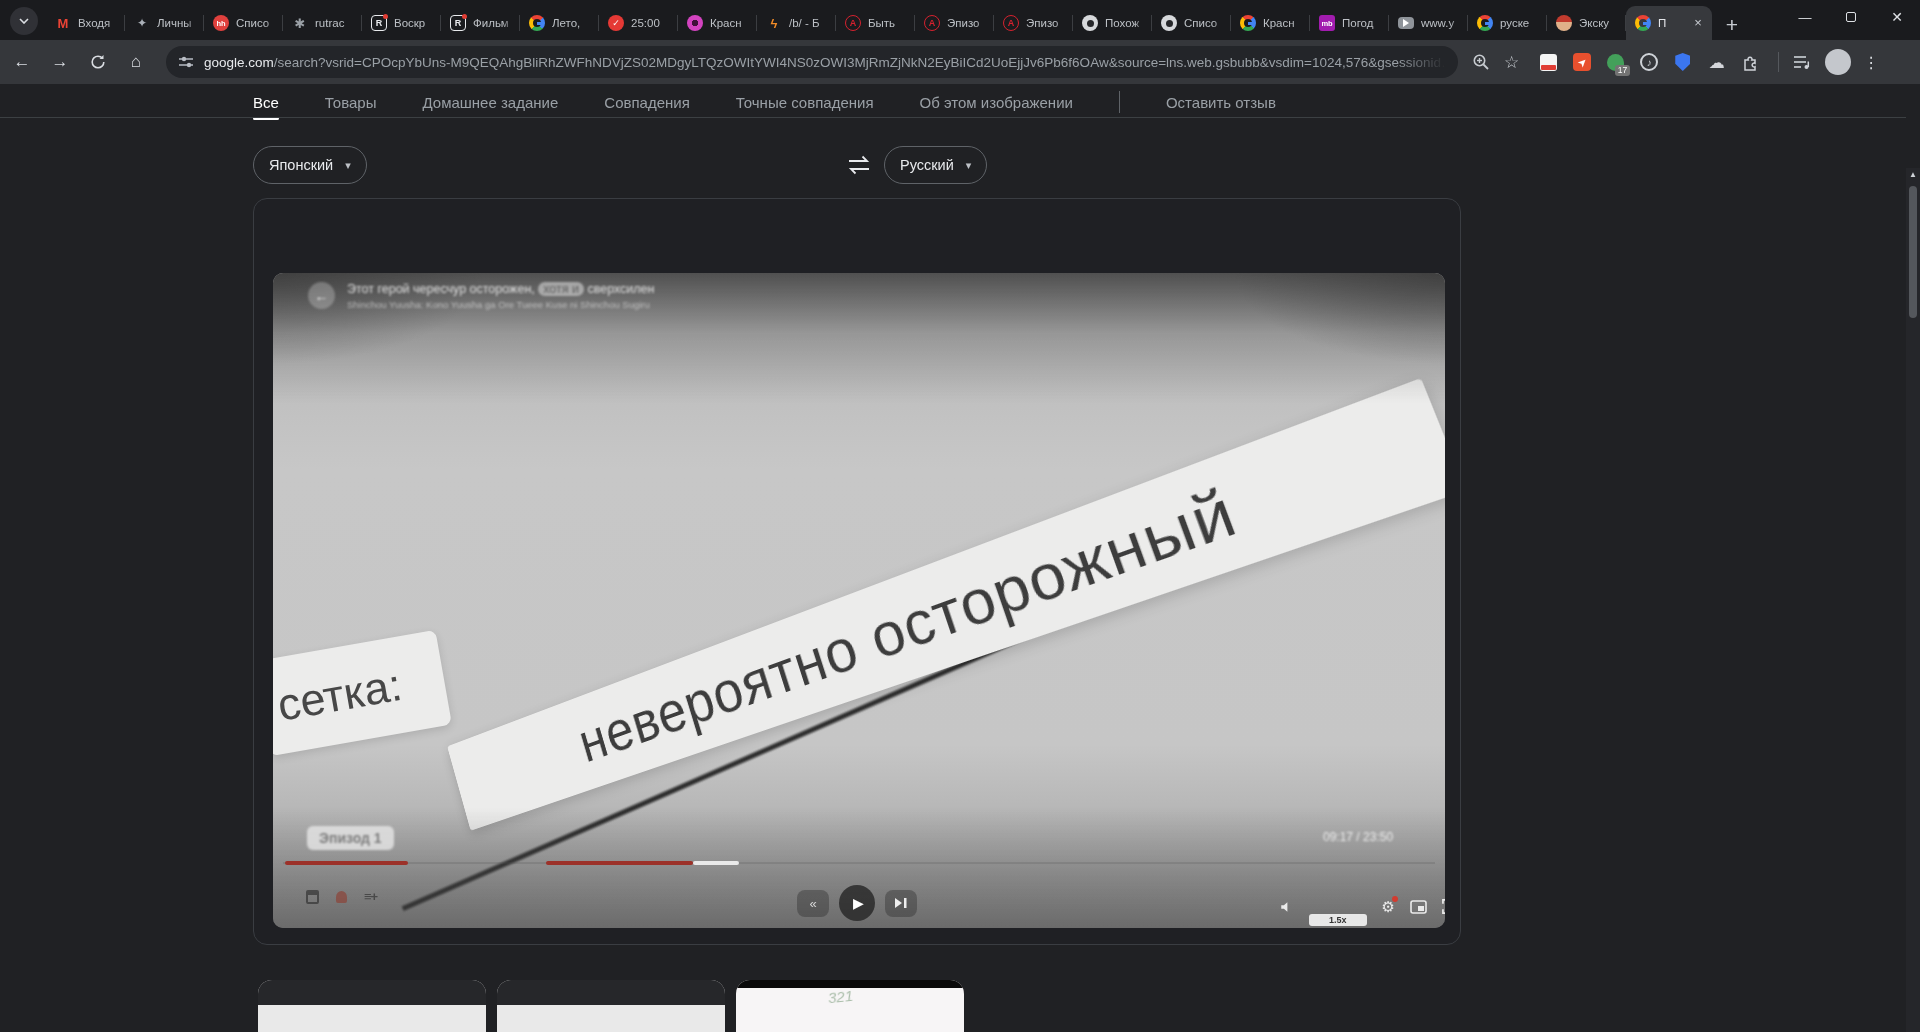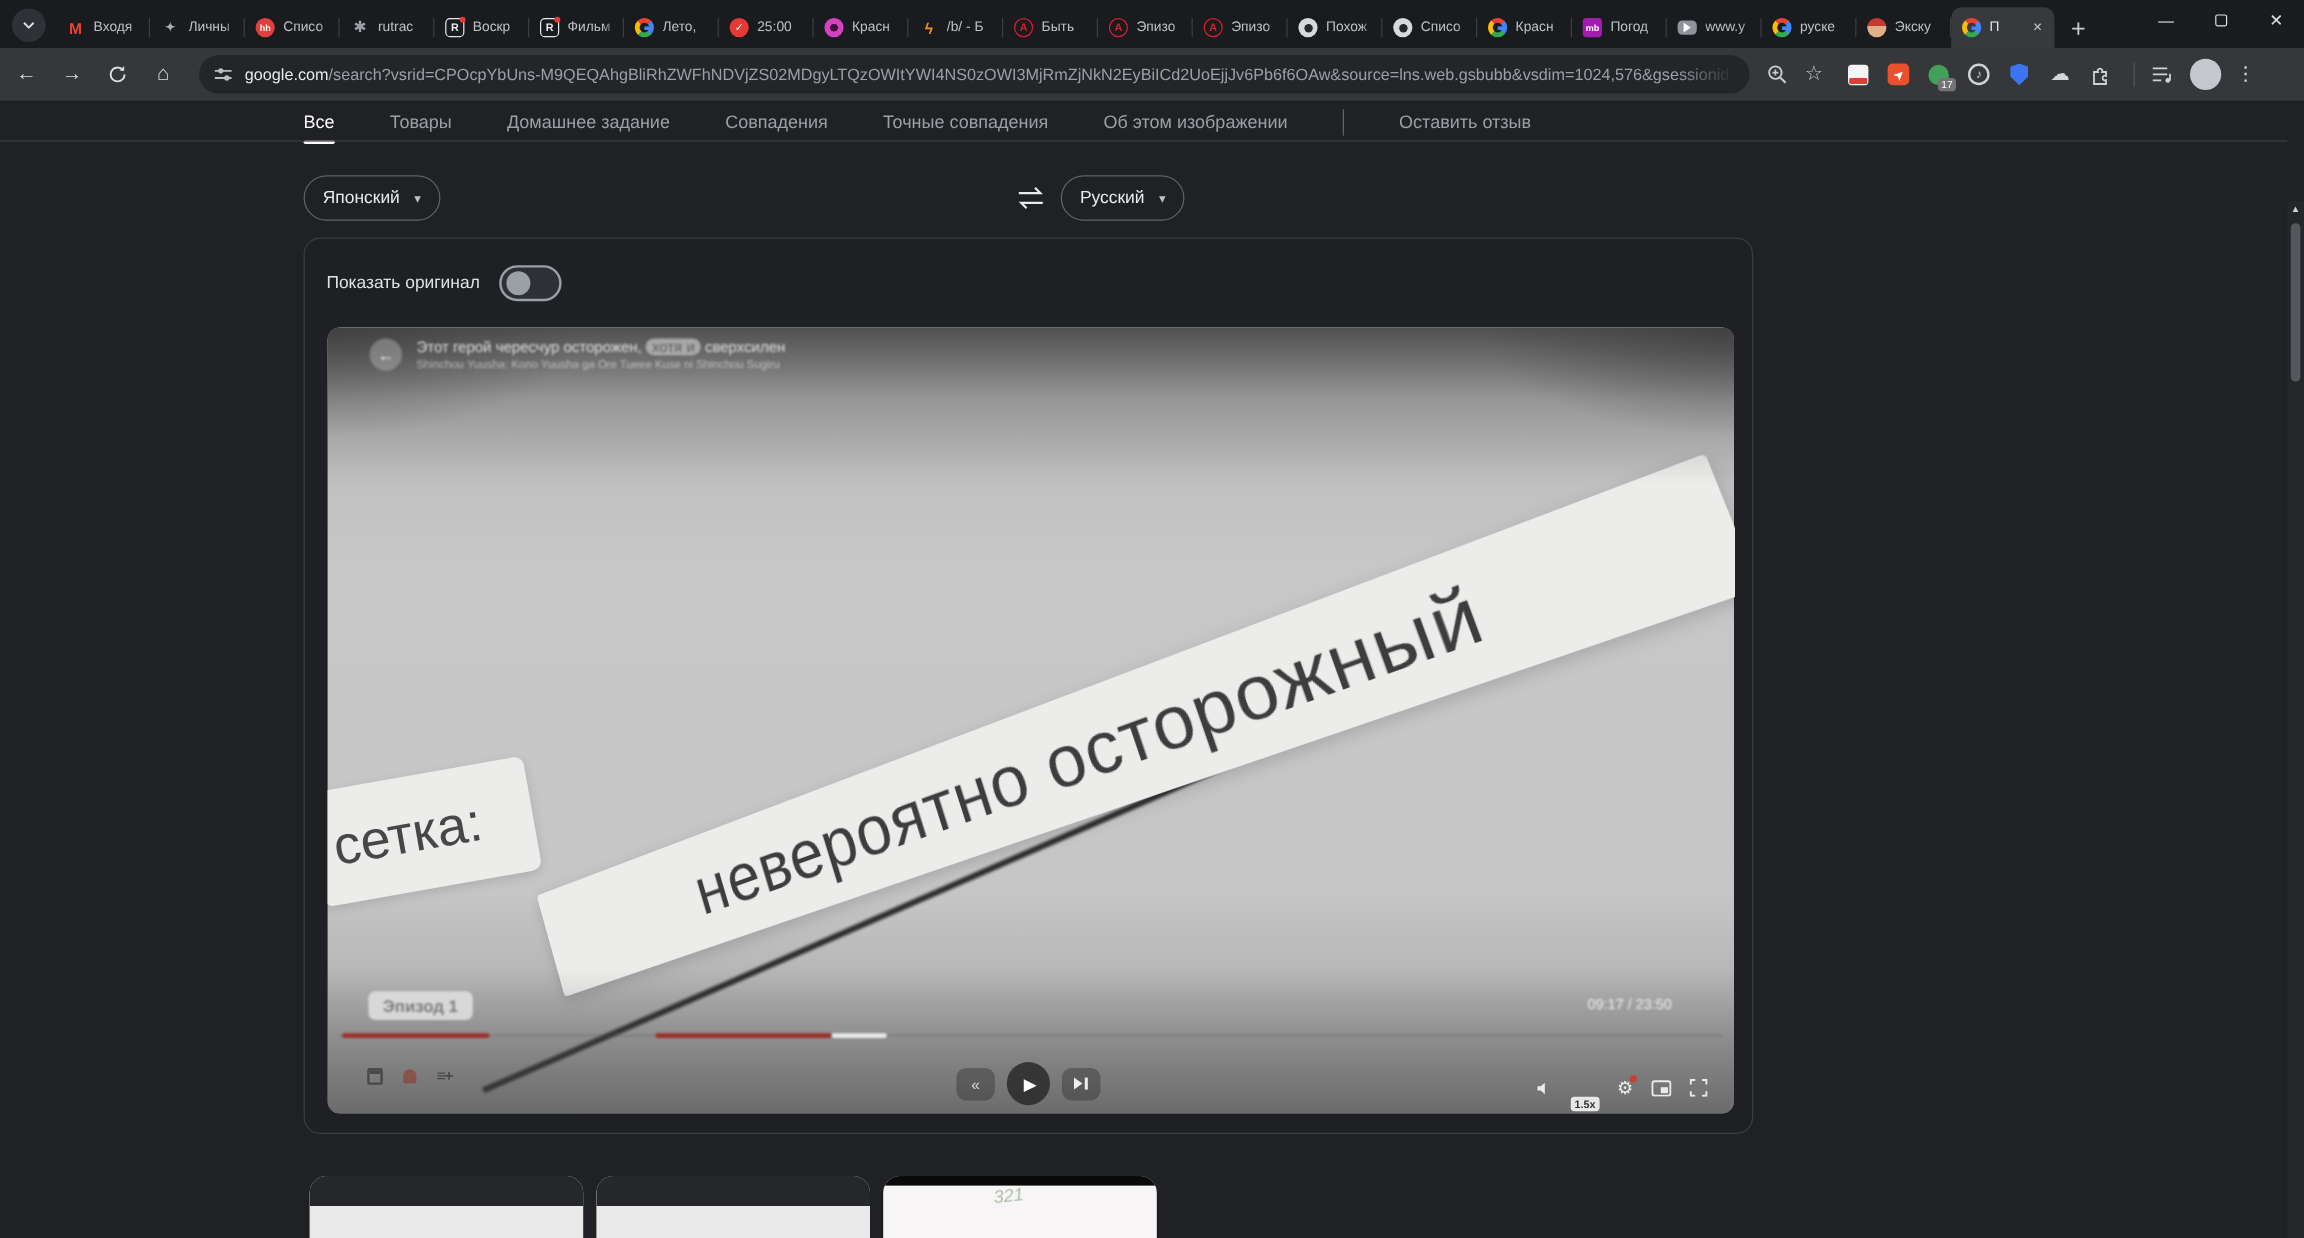--- a/index.html
+++ b/index.html
@@ -160,21 +160,21 @@
     background:linear-gradient(#3d3d3d 30%,transparent 30%); }
   .ic-bell { width:11px; height:12px; background:#8a4a40; border-radius:50% 50% 2px 2px; }
   .ic-list { color:#3d3d3d; font-size:13px; font-weight:bold; letter-spacing:-1px; }
   .ctrl-center { left:524px; top:612px; gap:10px; }
   .cbtn { background:rgba(45,45,45,.4); border-radius:8px; width:32px; height:27px; display:flex;
     align-items:center; justify-content:center; color:rgba(255,255,255,.75); font-size:13px; }
   .play-circle { width:36px; height:36px; border-radius:50%; background:rgba(35,35,35,.78); display:flex;
     align-items:center; justify-content:center; color:#fff; font-size:14px; padding-left:3px; }
   .ctrl-right { left:1006px; top:614px; gap:15px; color:rgba(255,255,255,.85); }
   .speed-badge { background:rgba(245,245,245,.9); color:#333; font-size:9px; font-weight:bold;
-    border-radius:3px; padding:1px 3px;margin-top:27px; }
+    border-radius:3px; padding:1px 20px;margin-top:27px; }
   .gear { font-size:15px; position:relative; }
   .gear::after { content:""; position:absolute; right:-3px; top:-2px; width:6px; height:6px;
     border-radius:50%; background:#d23c30; }
 
   
   .thumb { position:absolute; top:896px; width:228px; height:52px; border-radius:14px 14px 0 0; overflow:hidden; }
   .thumb-dark-top { background:#e9e9e9; }
   .thumb-dark-top::before { content:""; position:absolute; left:0; right:0; top:0; height:25px; background:#26272a; }
   .thumb-light { background:#f7f5f6; }
   .thumb-light::before { content:""; position:absolute; left:0; right:0; top:0; height:8px; background:#0a0a0a; }
@@ -394,26 +394,20 @@
           <path d="M23 16H5l4.5 4.5" fill="none" stroke="#e8eaed" stroke-width="1.8"></path>
         </svg>
       </div>
       <div class="langpill" style="left:884px;justify-content:space-between;">
         <span>Русский</span>
         <span class="caret">▾</span>
       </div>
     </div>
 
     <div class="card">
-      <div class="toggle-row">
-        <span class="toggle-label">Показать оригинал</span>
-        <div class="switch">
-            <div class="knob"></div>
-          </div>
-      </div>
 
       <div class="video">
         <div class="vid-top">
           <div class="back-circle">←</div>
           <div>
             <div class="vid-title-l1"><span>Этот герой чересчур осторожен, </span><span class="chip">хотя и</span><span> сверхсилен</span></div>
             <div class="vid-title-l2">Shinchou Yuusha: Kono Yuusha ga Ore Tueee Kuse ni Shinchou Sugiru</div>
           </div>
         </div>
 

